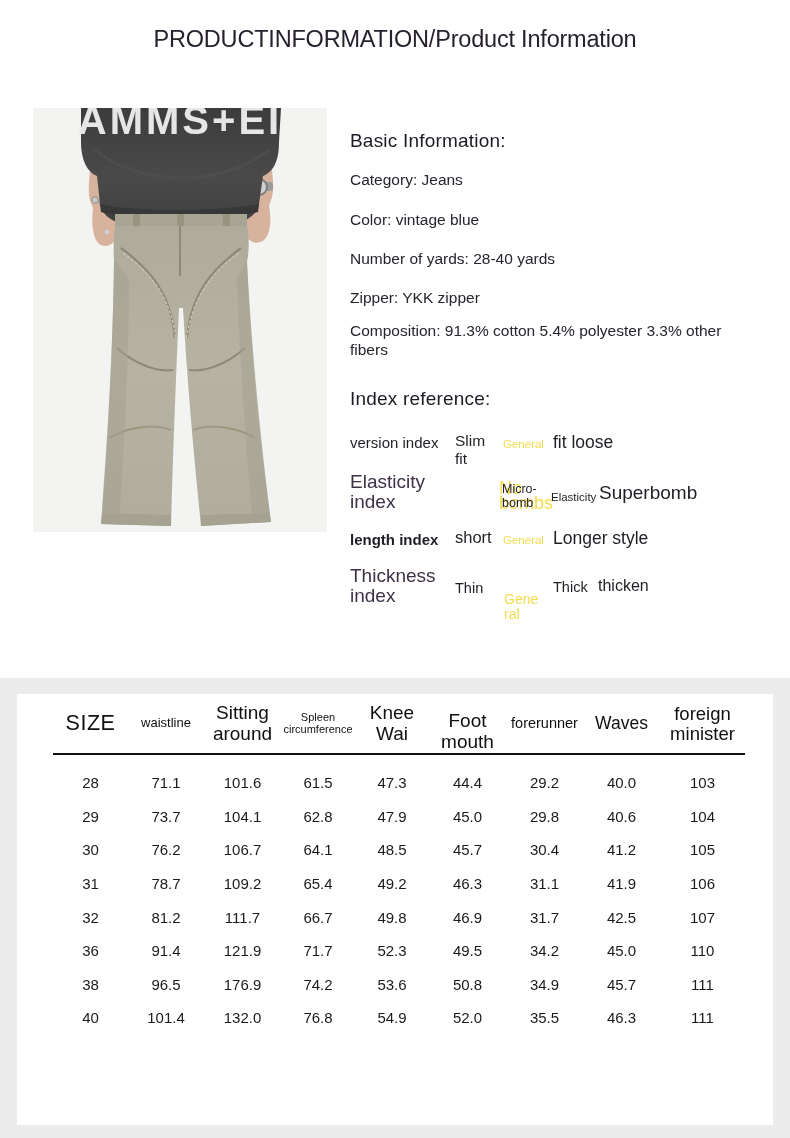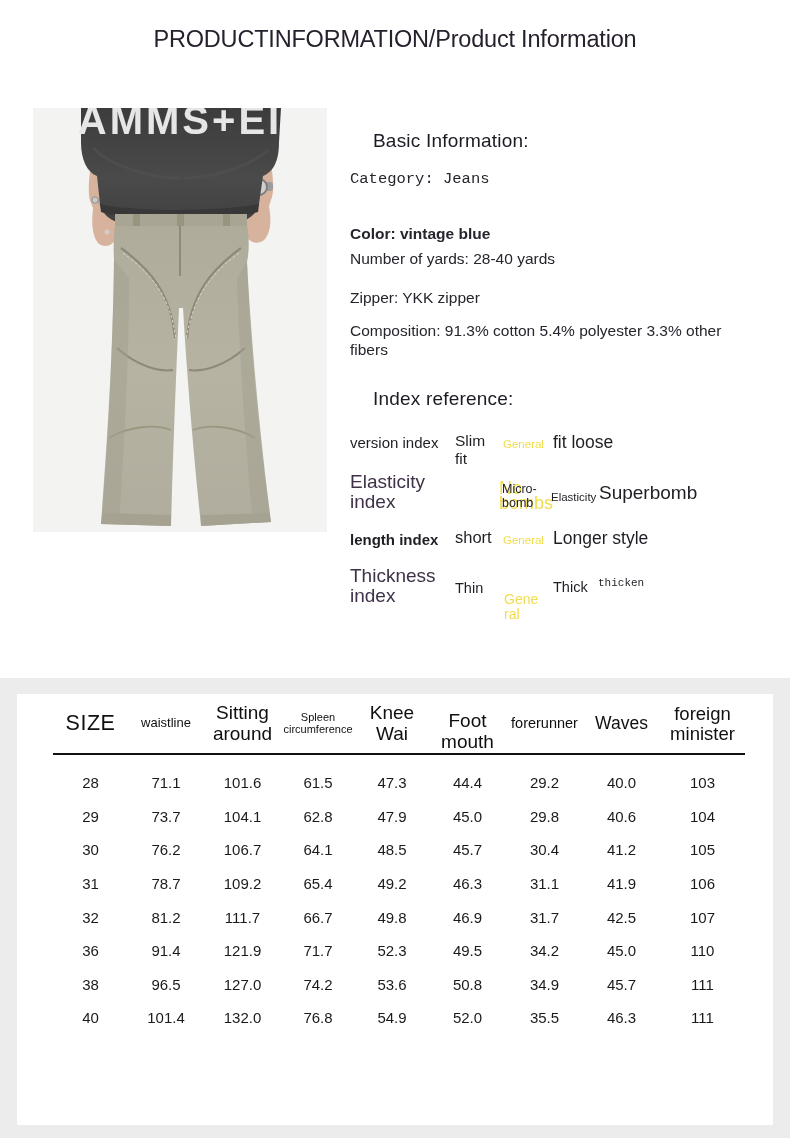--- a/index.html
+++ b/index.html
@@ -20,29 +20,29 @@
   
   .photo {
     position:absolute; left:33px; top:108px; width:294px; height:424px;
     background:#f3f3f1; overflow:hidden;
   }
   .photo svg { display:block; }
 
   
   .heading {
     position:absolute; left:350px; font-size:19px; color:#1c1a23;
-    font-weight:500; letter-spacing:0.2px;margin-left:23px;
+    font-weight:500; letter-spacing:0.2px;
   }
   .h-basic { top:130px; }
   .h-index { top:388px; }
   .bline {
     position:absolute; left:350px; width:408px;
     font-size:15.5px; line-height:19px; color:#26242c;
   }
-  .b0 { top:170px;font-family:Liberation Mono, monospace; } .b1 { top:224px;font-weight:bold; } .b2 { top:249px; }
+  .b0 { top:170px; } .b1 { top:210px; } .b2 { top:249px; }
   .b3 { top:288px; } .b4 { top:321px; }
 
   
   .icell { position:absolute; color:#1f1e24; }
   .ylw { color:#f2dc4b; }
   .lbl-sm { font-size:15px; }
   .lbl-lg { font-size:19px; line-height:20px; width:96px; color:#3e3148; }
   .r1-label { left:350px; top:434px; }
   .r1-c1 { left:455px; top:432px; width:36px; font-size:15.5px; line-height:18px; }
   .r1-c2 { left:503px; top:438px; font-size:11.5px; }
@@ -53,21 +53,21 @@
   .r2-c3 { left:551px; top:491px; width:59px; font-size:11.5px; line-height:13px; word-break:break-all; }
   .r2-c4 { left:599px; top:482px; font-size:19px; }
   .r3-label { left:350px; top:531px;font-weight:bold; }
   .r3-c1 { left:455px; top:528px; font-size:16.5px; }
   .r3-c2 { left:503px; top:534px; font-size:11.5px; }
   .r3-c3 { left:553px; top:528px; font-size:17.5px; }
   .r4-label { left:350px; top:566px; }
   .r4-c1 { left:455px; top:580px; font-size:14.5px; }
   .r4-c2 { left:504px; top:592px; width:36px; font-size:14px; line-height:15px; word-break:break-all; }
   .r4-c3 { left:553px; top:579px; font-size:14.5px; }
-  .r4-c4 { left:598px; top:577px; font-size:11px;font-family:Liberation Mono, monospace; }
+  .r4-c4 { left:598px; top:577px; font-size:16px; }
 
   
   .graybg {
     position:absolute; left:0; top:678px; width:790px; height:460px;
     background:#ececec;
   }
   .card {
     position:absolute; left:17px; top:694px; width:756px; height:431px;
     background:#ffffff;
   }
@@ -296,21 +296,21 @@
             <div class="tcell">71.7</div>
             <div class="tcell">52.3</div>
             <div class="tcell">49.5</div>
             <div class="tcell">34.2</div>
             <div class="tcell">45.0</div>
             <div class="tcell">110</div>
           </div>
           <div class="trow">
             <div class="tcell">38</div>
             <div class="tcell">96.5</div>
-            <div class="tcell">127.0</div>
+            <div class="tcell">176.9</div>
             <div class="tcell">74.2</div>
             <div class="tcell">53.6</div>
             <div class="tcell">50.8</div>
             <div class="tcell">34.9</div>
             <div class="tcell">45.7</div>
             <div class="tcell">111</div>
           </div>
           <div class="trow">
             <div class="tcell">40</div>
             <div class="tcell">101.4</div>

